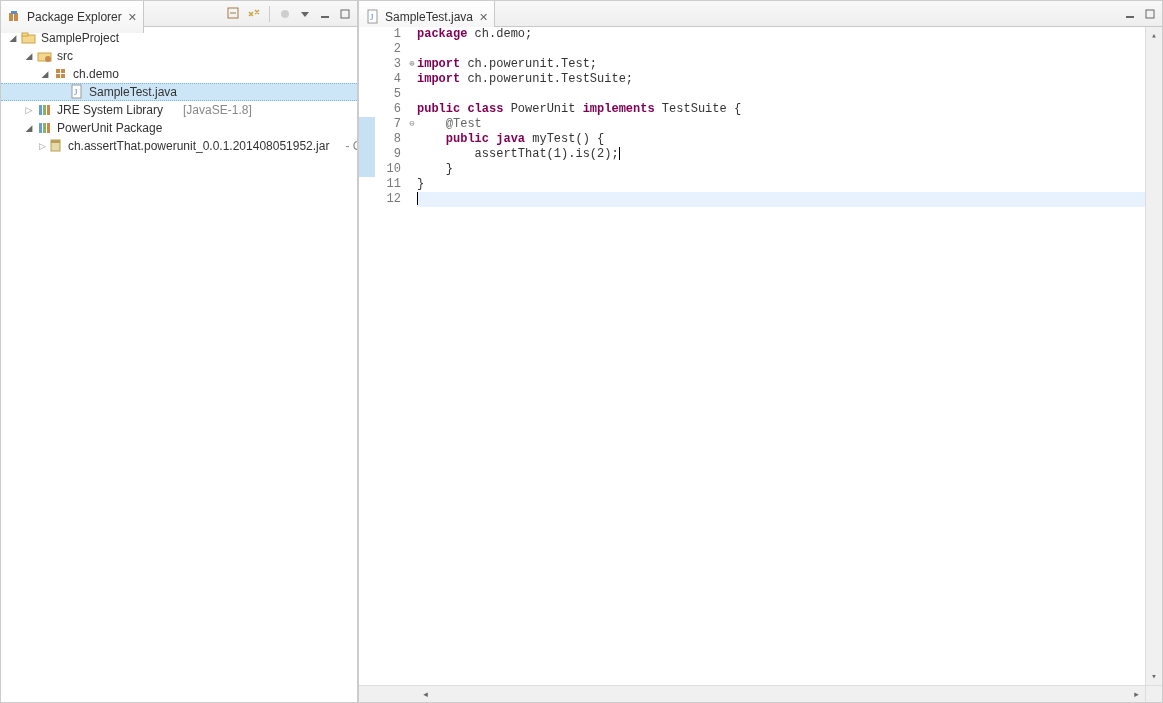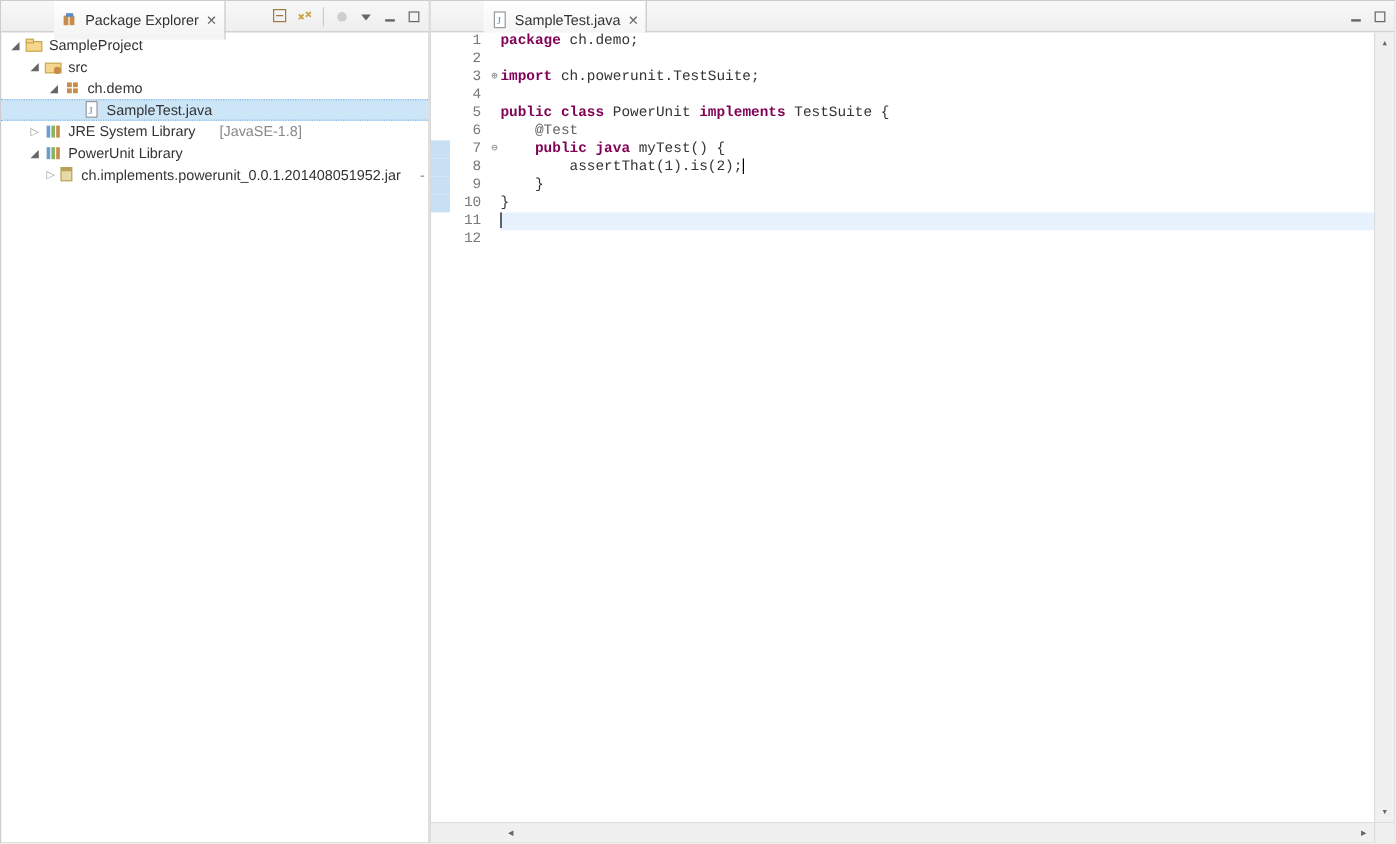--- a/index.html
+++ b/index.html
@@ -36,21 +36,20 @@
   align-items: stretch;
 }
 .tab {
   display: flex;
   align-items: center;
   padding: 16px 6px;
   gap: 4px;
   background: linear-gradient(to bottom, #ffffff, #f3f3f3);
   border-right: 1px solid #c8c8c8;
   cursor: pointer;
-  margin-left: 44px;
 }
 .tab-icon, .icon {
   width: 16px;
   height: 16px;
   display: inline-flex;
   align-items: center;
   justify-content: center;
   flex-shrink: 0;
 }
 .toolbar-right {
@@ -299,31 +298,31 @@
     </div>
     <div class="tree-row" style="padding-left:22px">
       <span class="twisty">◢</span>
       <span class="icon">
           <svg width="16" height="16">
             <rect x="2" y="3" width="3" height="10" fill="#6a9ed0"></rect>
             <rect x="6" y="3" width="3" height="10" fill="#88b563"></rect>
             <rect x="10" y="3" width="3" height="10" fill="#c78b4a"></rect>
           </svg>
         </span>
-      <span>PowerUnit Library</span>
+      <span>PowerUnit Package</span>
     </div>
     <div class="tree-row" style="padding-left:38px">
       <span class="twisty" style="color:#999">▷</span>
       <span class="icon">
           <svg width="16" height="16">
             <rect x="3" y="2" width="9" height="11" fill="#e8d9a8" stroke="#b8a058"></rect>
             <rect x="3" y="2" width="9" height="3" fill="#b8a058"></rect>
           </svg>
         </span>
-      <span>ch.implements.powerunit_0.0.1.201408051952.jar</span>
+      <span>ch.assertThat.powerunit_0.0.1.201408051952.jar</span>
       <span class="decor"> - C:</span>
     </div>
   </div>
 </div>
 
 <div class="panel-right">
   <div class="tabbar">
     <div class="tab">
       <span class="tab-icon">
           <svg width="16" height="16">
@@ -387,20 +386,21 @@
       <div class="code-line" style="text-align:center;color:#888;font-size:9px">⊖</div>
       <div class="code-line"></div>
       <div class="code-line"></div>
       <div class="code-line"></div>
       <div class="code-line"></div>
       <div class="code-line"></div>
     </div>
     <div class="code-col">
       <div class="code-line"><span class="kw">package</span><span> ch.demo;</span></div>
       <div class="code-line"></div>
+      <div class="code-line"><span class="kw">import</span><span> ch.powerunit.Test;</span></div>
       <div class="code-line"><span class="kw">import</span><span> ch.powerunit.TestSuite;</span></div>
       <div class="code-line"></div>
       <div class="code-line"><span class="kw">public</span> <span class="kw">class</span><span> PowerUnit </span><span class="kw">implements</span><span> TestSuite {</span></div>
       <div class="code-line"><span class="ann">    @Test</span></div>
       <div class="code-line">    <span class="kw">public</span> <span class="kw">java</span><span> myTest() {</span></div>
       <div class="code-line"><span>        assertThat(1).is(2);</span><span class="cursor"></span></div>
       <div class="code-line"><span>    }</span></div>
       <div class="code-line"><span>}</span></div>
       <div class="code-line current-line"><span></span><span class="cursor" style="background:#000"></span></div>
     </div>

